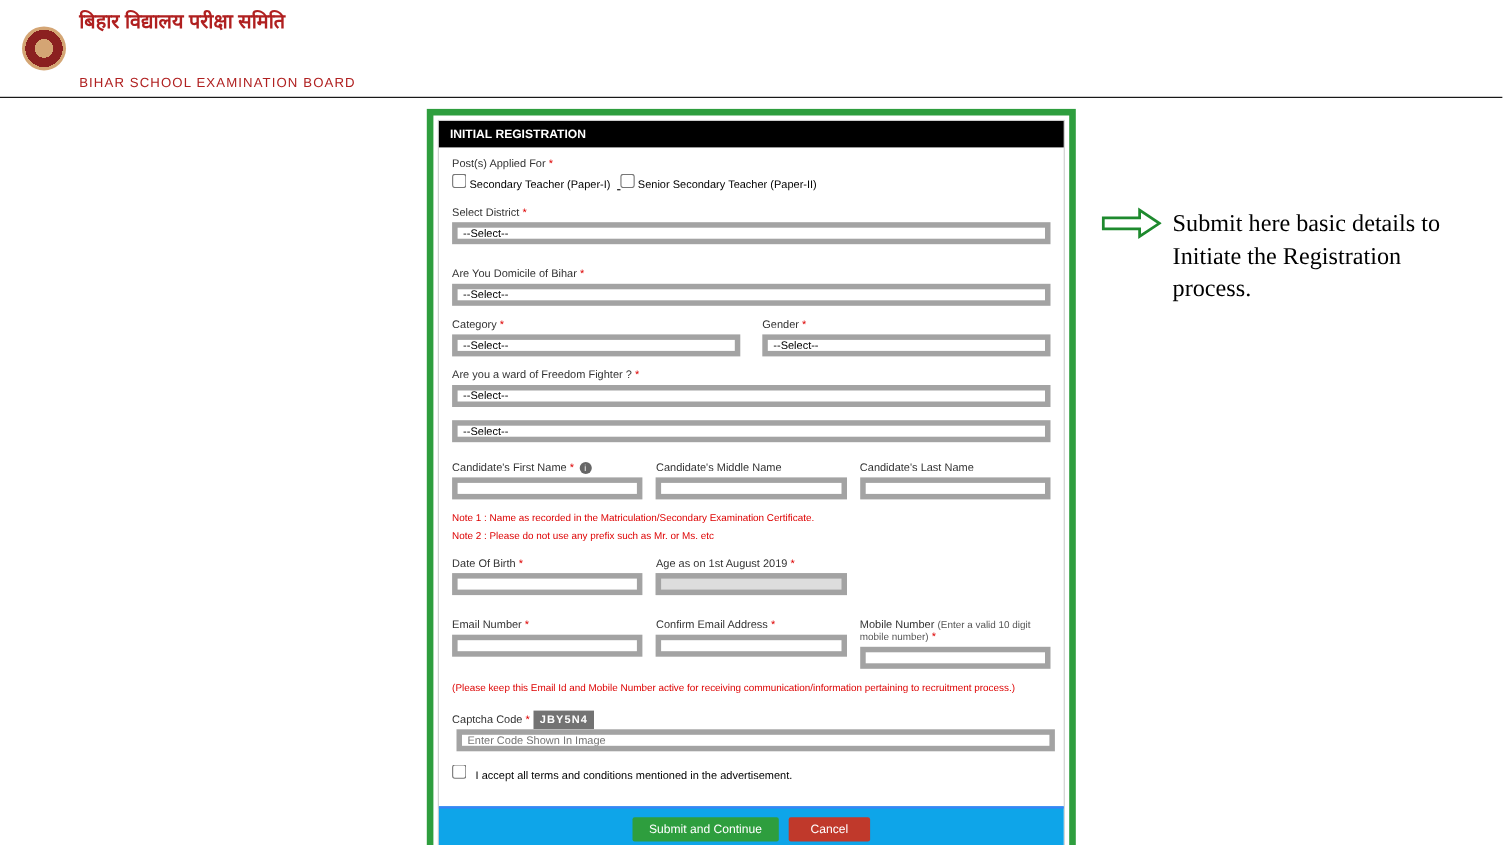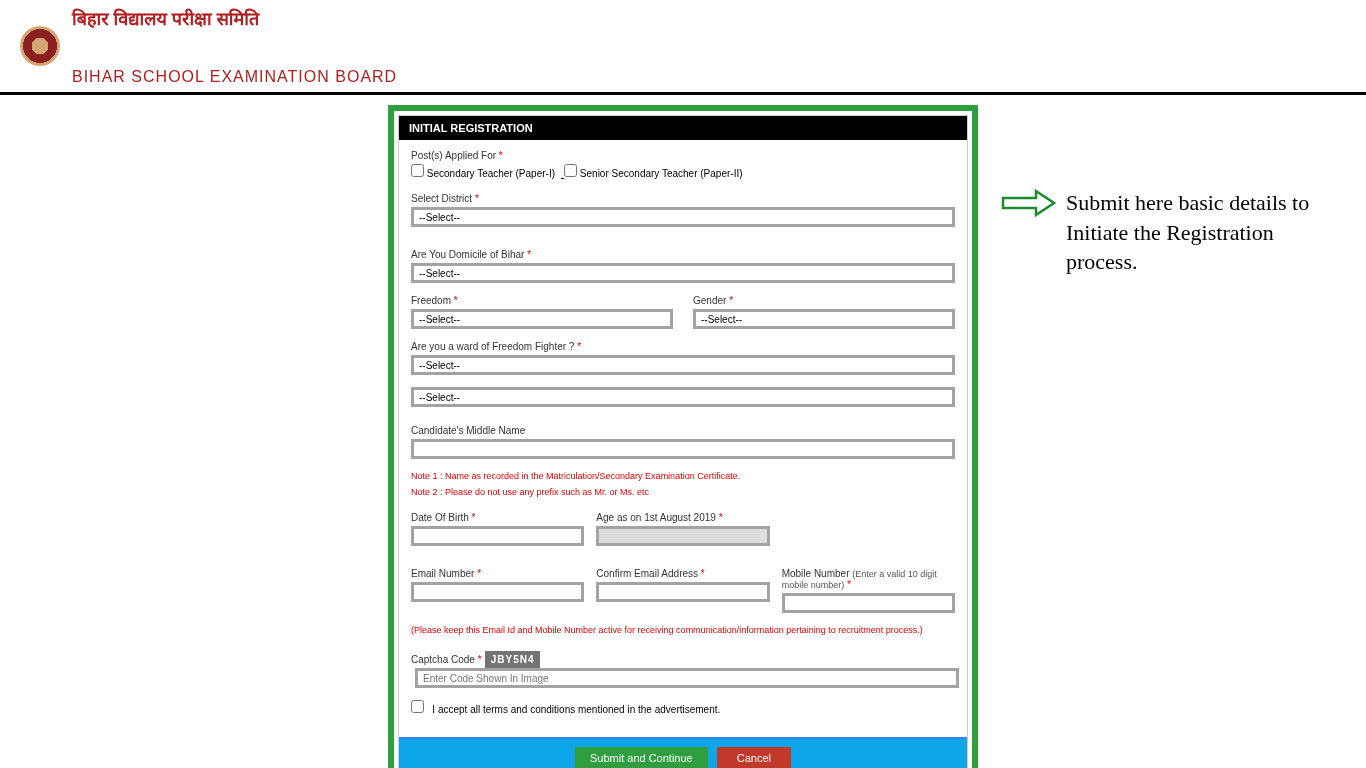--- a/index.html
+++ b/index.html
@@ -1,31 +1,31 @@
 <!DOCTYPE html>
 <html><head>
 <meta charset="utf-8">
 <style>
 * { box-sizing: border-box; margin: 0; padding: 0; }
 body { font-family: Arial, sans-serif; font-size: 11px; background: #fff; }
-.header { display: flex; align-items: center; padding: 6px 20px; border-bottom: 3px solid #000000; }
+.header { display: flex; align-items: center; padding: 6px 20px; border-bottom: 1px solid #000000; }
 .logo { width: 40px; height: 40px; border-radius: 50%; background: radial-gradient(circle, #d4a574 30%, #8b2020 30%, #8b2020 60%, #d4a574 60%); margin-right: 12px; }
 .logo-text-hi { color: #b02020; font-size: 18px; font-weight: bold; }
-.logo-text-en { color: #b02020; font-size: 16px; letter-spacing: 1px; margin-top: 38px; }
+.logo-text-en { color: #b02020; font-size: 12px; letter-spacing: 1px; margin-top: 38px; }
 .main-wrap { display: flex; justify-content: center; padding: 10px 0; }
 .green-border { border: 6px solid #2e9e3e; padding: 4px; width: 590px; }
 .panel { border: 1px solid #ccc; background: #fff; }
 .panel-head { background: #000000; color: #fff; font-weight: bold; padding: 6px 10px; font-size: 11px; }
 .panel-body { padding: 10px 12px; }
 .label { font-size: 10px; color: #333; margin-bottom: 3px; display: block; }
 .req::after { content: " *"; color: #d00; }
 .field-row { margin-bottom: 12px; }
 .checkbox-row { margin-bottom: 14px; text-decoration: underline; }
 .checkbox-item { display: inline-block; margin-right: 6px; font-size: 10px; }
-input[type="text"], select { border: 3px solid #a3a3a3; padding: 3px 5px; font-size: 10px; height: 20px; width: 100%; }
+input[type="text"], select { border: 5px solid #a3a3a3; padding: 3px 5px; font-size: 10px; height: 20px; width: 100%; }
 .select-box { width: 265px; }
 .select-sm { width: 175px; }
 .row-2 { display: flex; gap: 20px; }
 .col { flex: 1; }
 .row-3 { display: flex; gap: 12px; }
 .col-3 { flex: 1; }
 .note-red { color: #d00; font-size: 9px; margin-top: 4px; line-height: 1.3; }
 .panel-footer { border-top: 2px solid #3b82f6; padding: 8px; text-align: center; background: #0ea5e9; }
 .btn-submit { background: #2e9e3e; color: #fff; border: none; padding: 5px 15px; font-size: 11px; cursor: pointer; border-radius: 2px; }
 .btn-cancel { background: #c0392b; color: #fff; border: none; padding: 5px 20px; font-size: 11px; cursor: pointer; border-radius: 2px; margin-left: 6px; }
@@ -75,41 +75,49 @@
           <input type="text" class="select-box" value="--Select--" style="">
         </div>
 
         <div class="field-row" style="margin-top:22px;">
           <span class="label req">Are You Domicile of Bihar</span>
           <input type="text" class="select-box" value="--Select--" style="">
         </div>
 
         <div class="row-2 field-row">
           <div class="col">
-            <span class="label req">Freedom</span>
+            <span class="label req">Category</span>
             <input type="text" class="select-box" value="--Select--" style="">
           </div>
           <div class="col">
             <span class="label req">Gender</span>
             <input type="text" class="select-box" value="--Select--" style="">
           </div>
         </div>
 
         <div class="field-row">
           <span class="label req">Are you a ward of Freedom Fighter ?</span>
           <input type="text" class="select-sm" value="--Select--" style="">
         </div>
 
         <div class="field-row">
           <input type="text" class="select-box" value="--Select--" style="">
         </div>
 
         <div class="row-3 field-row" style="margin-top:18px;">
           <div class="col-3">
+            <span class="label"><span>Candidate's First Name</span><span style="color:#d00"> *</span> <span class="info-icon">i</span></span>
+            <input type="text" style="">
+          </div>
+          <div class="col-3">
             <span class="label">Candidate's Middle Name</span>
+            <input type="text" style="">
+          </div>
+          <div class="col-3">
+            <span class="label">Candidate's Last Name</span>
             <input type="text" style="">
           </div>
         </div>
         <div class="note-red">Note 1 : Name as recorded in the Matriculation/Secondary Examination Certificate.</div>
         <div class="note-red">Note 2 : Please do not use any prefix such as Mr. or Ms. etc</div>
 
         <div class="row-3 field-row" style="margin-top:14px;">
           <div class="col-3">
             <span class="label req">Date Of Birth</span>
             <input type="text" style="">

